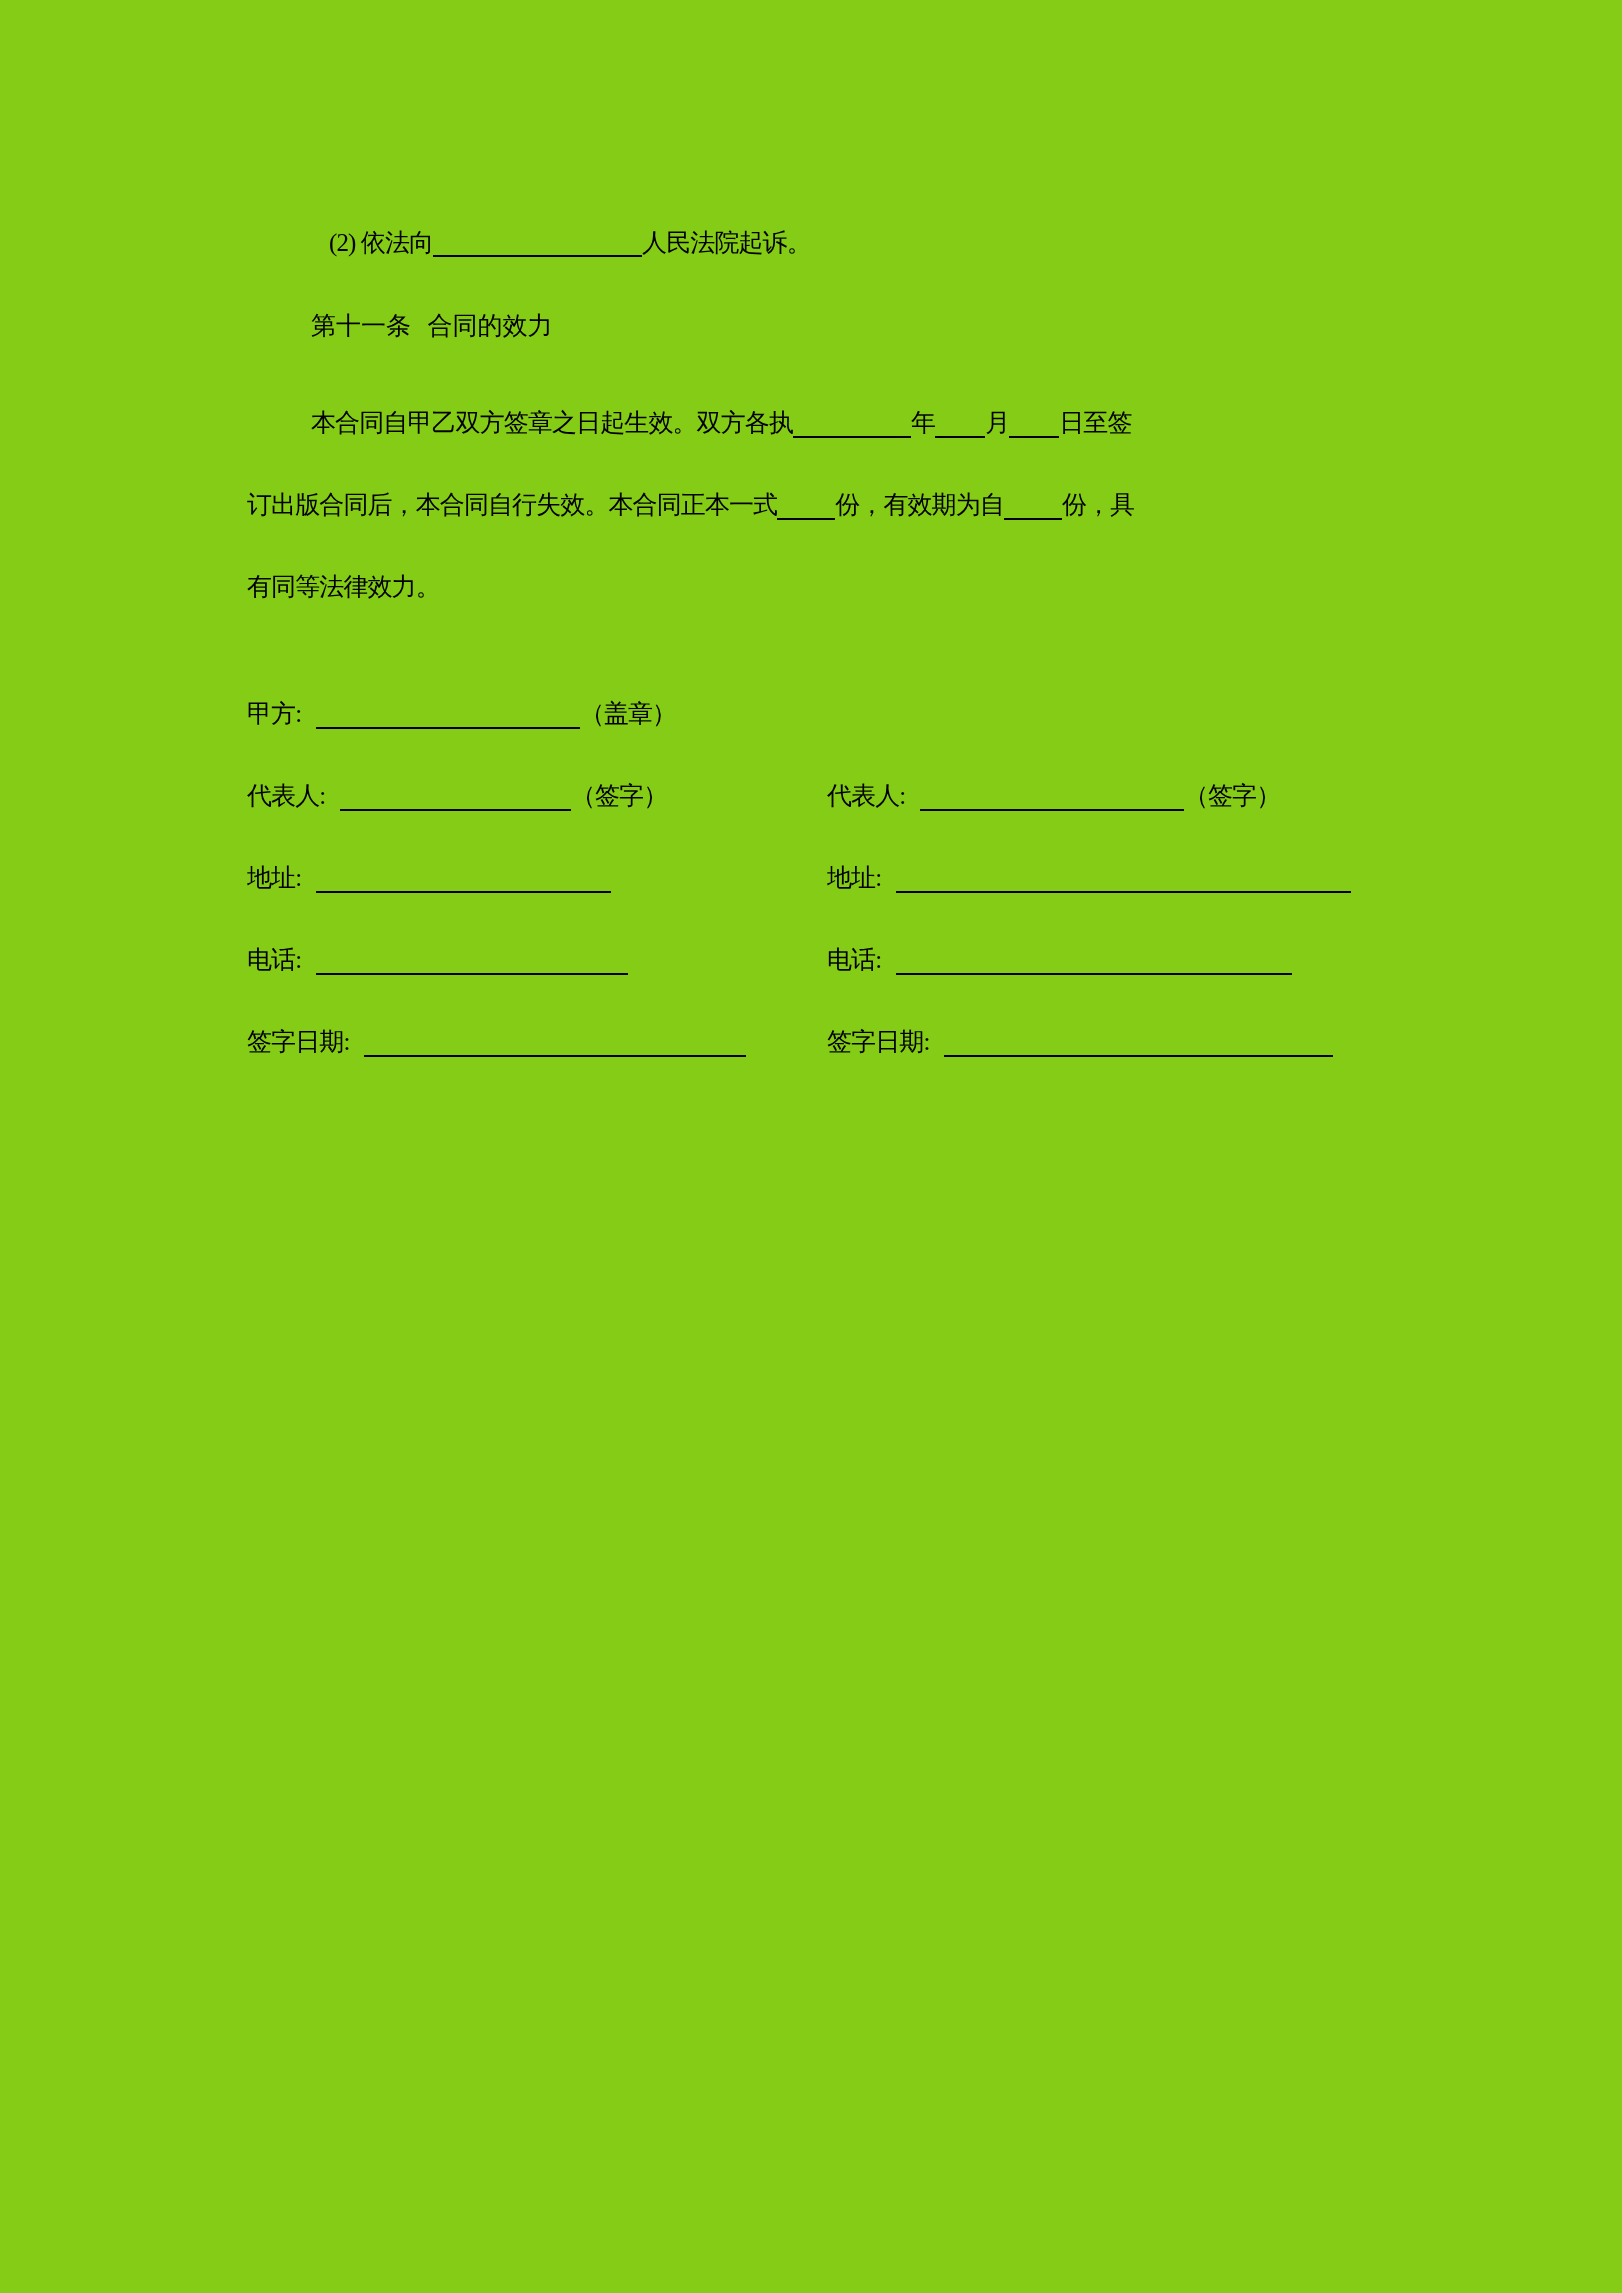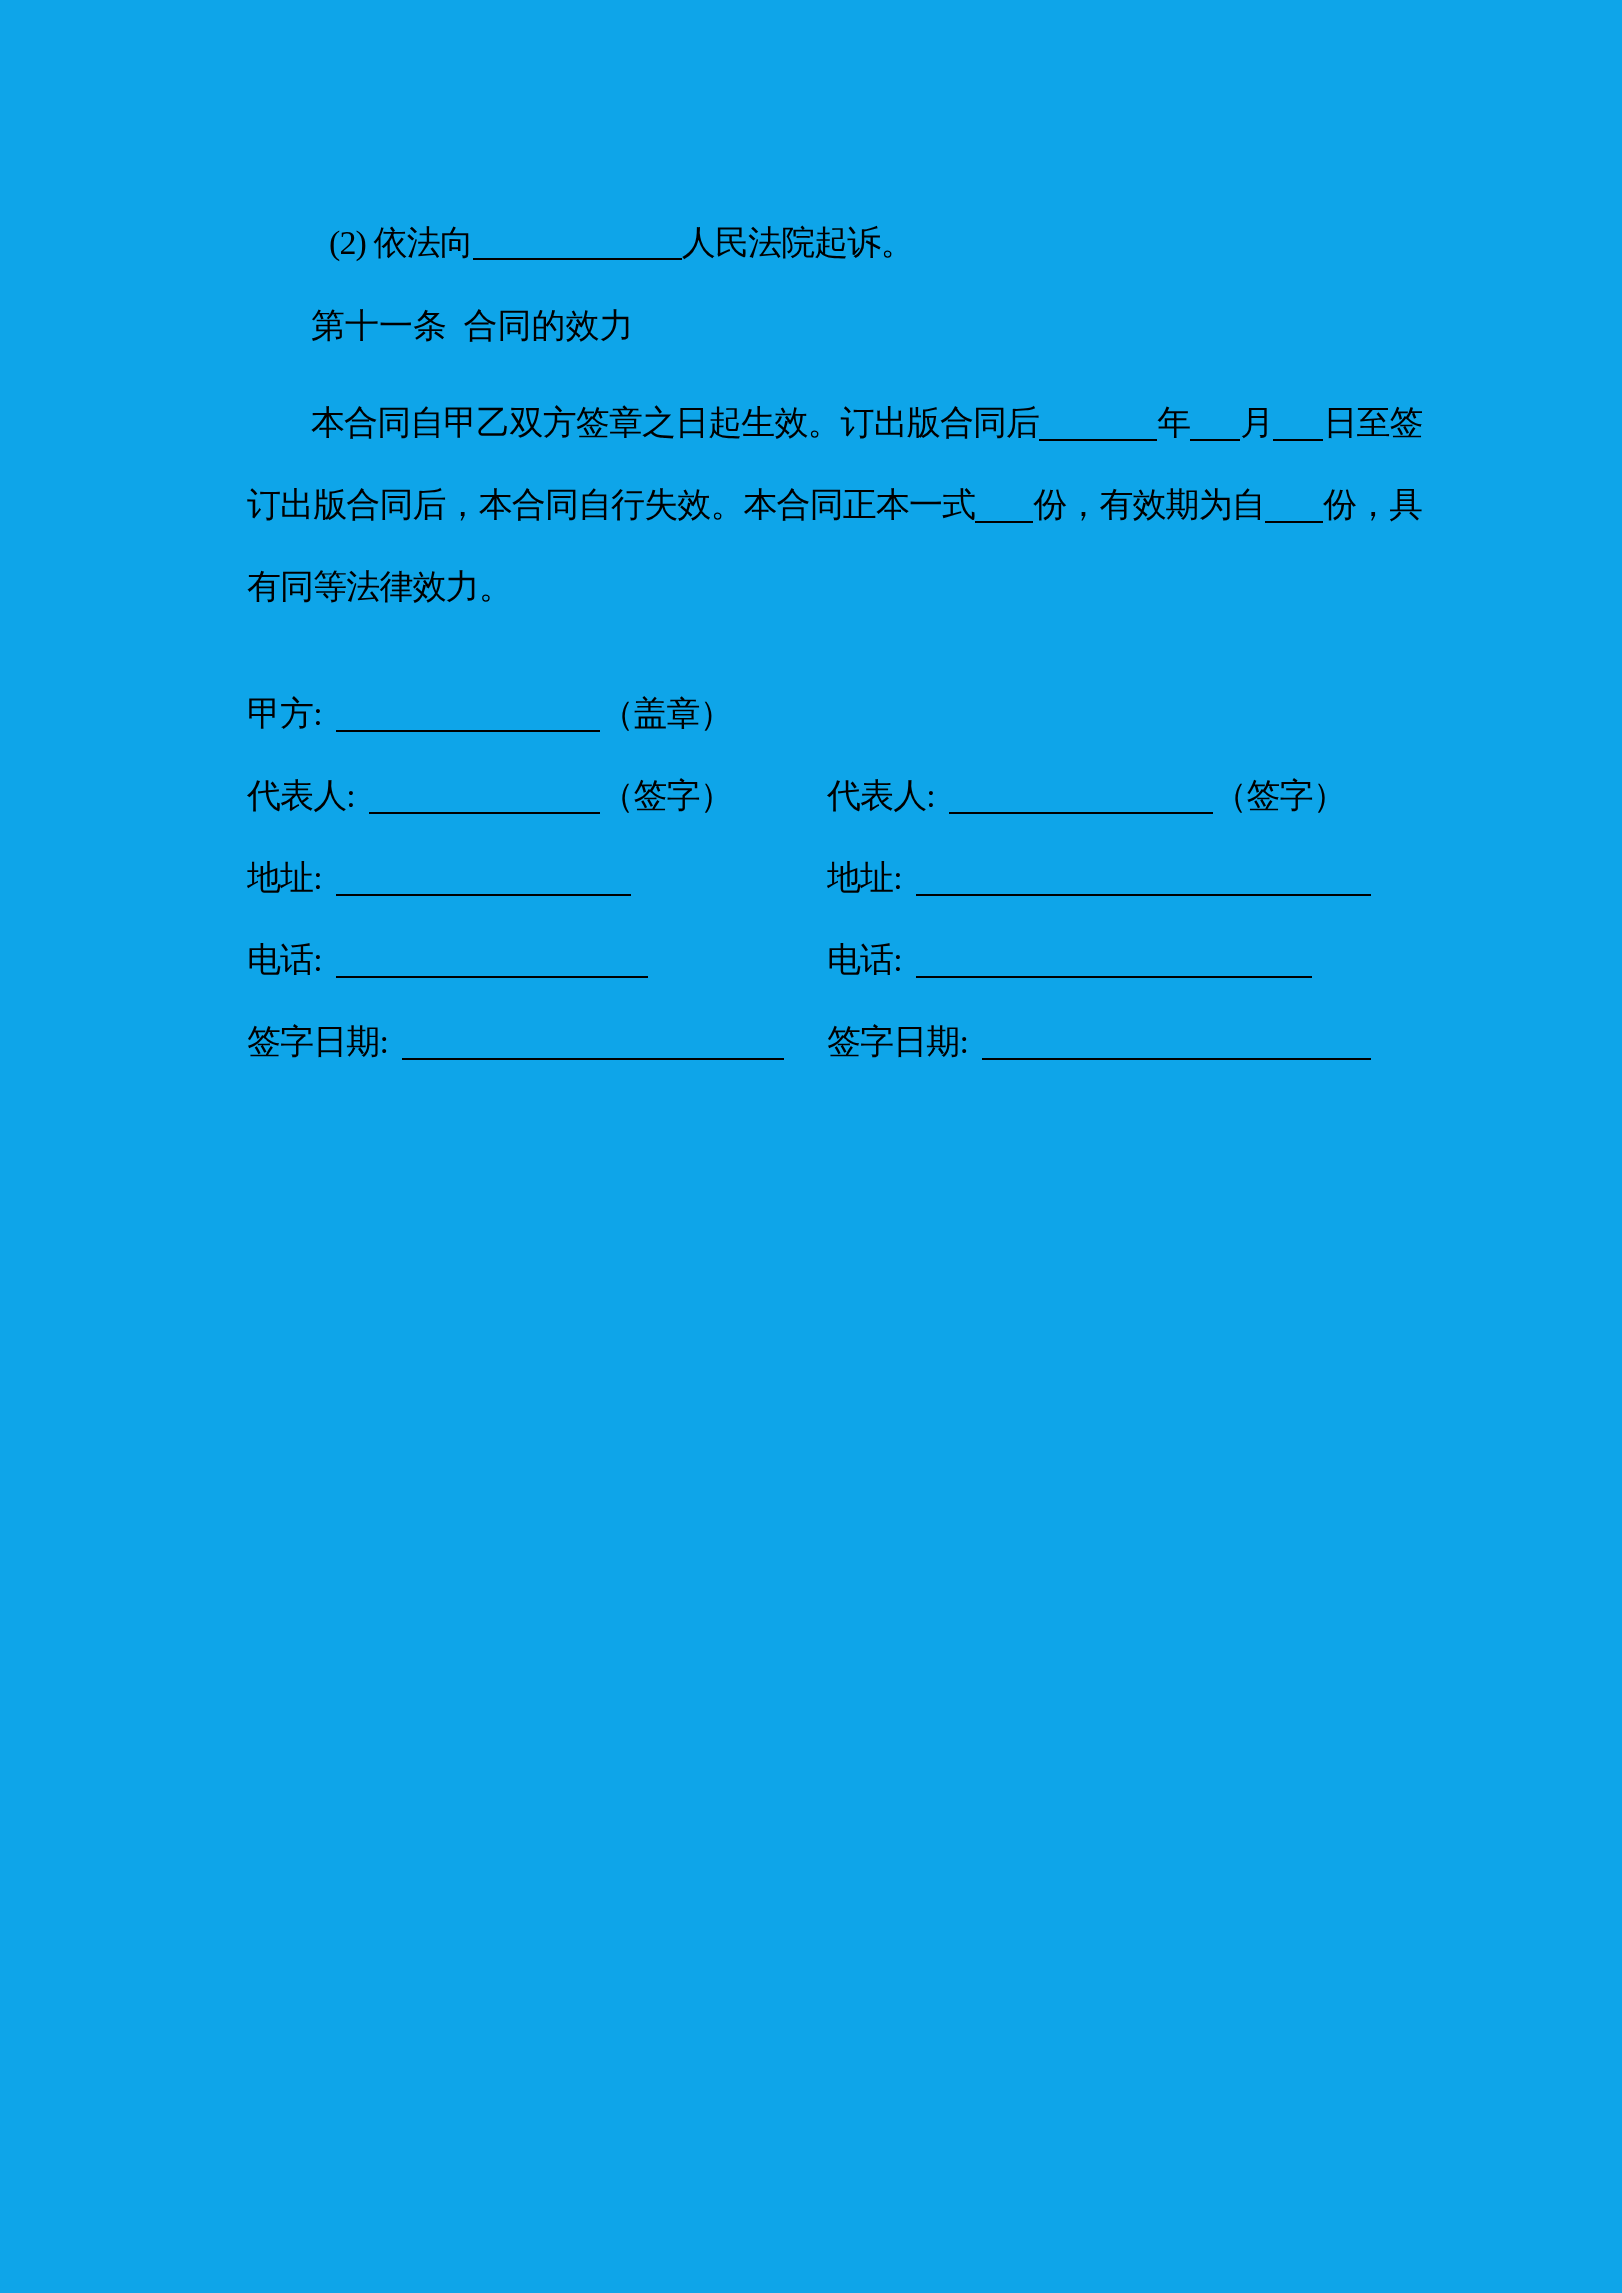--- a/index.html
+++ b/index.html
@@ -5,23 +5,23 @@
   * { margin: 0; padding: 0; box-sizing: border-box; }
   html, body { background: #ffffff; }
   body {
     font-family: "Liberation Serif", "DejaVu Serif", serif;
     color: #000000;
   }
   .page {
     position: relative;
     width: 1623px;
     height: 2294px;
-    background: #0ea5e9;
+    background: #84cc16;
     overflow: hidden;
-    font-size: 34px;
+    font-size: 25px;
     letter-spacing: -0.9px;
     padding: 202px 227px 0 247px;
   }
   .line {
     height: 82px;
     line-height: 82px;
     white-space: nowrap;
   }
   .clause-line { text-indent: 82px; }
   .heading-line { text-indent: 64px; }
@@ -64,21 +64,21 @@
   <div class="line clause-line">
     <span>(2) 依法向</span><span class="ul blank-clause"></span><span>人民法院起诉。</span>
   </div>
 
   <div class="line heading-line">
     <span class="h-txt">第十一条</span><span class="h-txt h-title">合同的效力</span>
   </div>
 
   <div class="para">
     <div class="line indent">
-      <span>本合同自甲乙双方签章之日起生效。订出版合同后</span><span class="ul blank-year"></span><span>年</span><span class="ul blank-md"></span><span>月</span><span class="ul blank-md"></span><span>日至签</span>
+      <span>本合同自甲乙双方签章之日起生效。双方各执</span><span class="ul blank-year"></span><span>年</span><span class="ul blank-md"></span><span>月</span><span class="ul blank-md"></span><span>日至签</span>
     </div>
     <div class="line">
       <span>订出版合同后，本合同自行失效。本合同正本一式</span><span class="ul blank-copy"></span><span>份，有效期为自</span><span class="ul blank-copy"></span><span>份，具</span>
     </div>
     <div class="line">
       <span>有同等法律效力。</span>
     </div>
   </div>
 
   <div class="signature">

